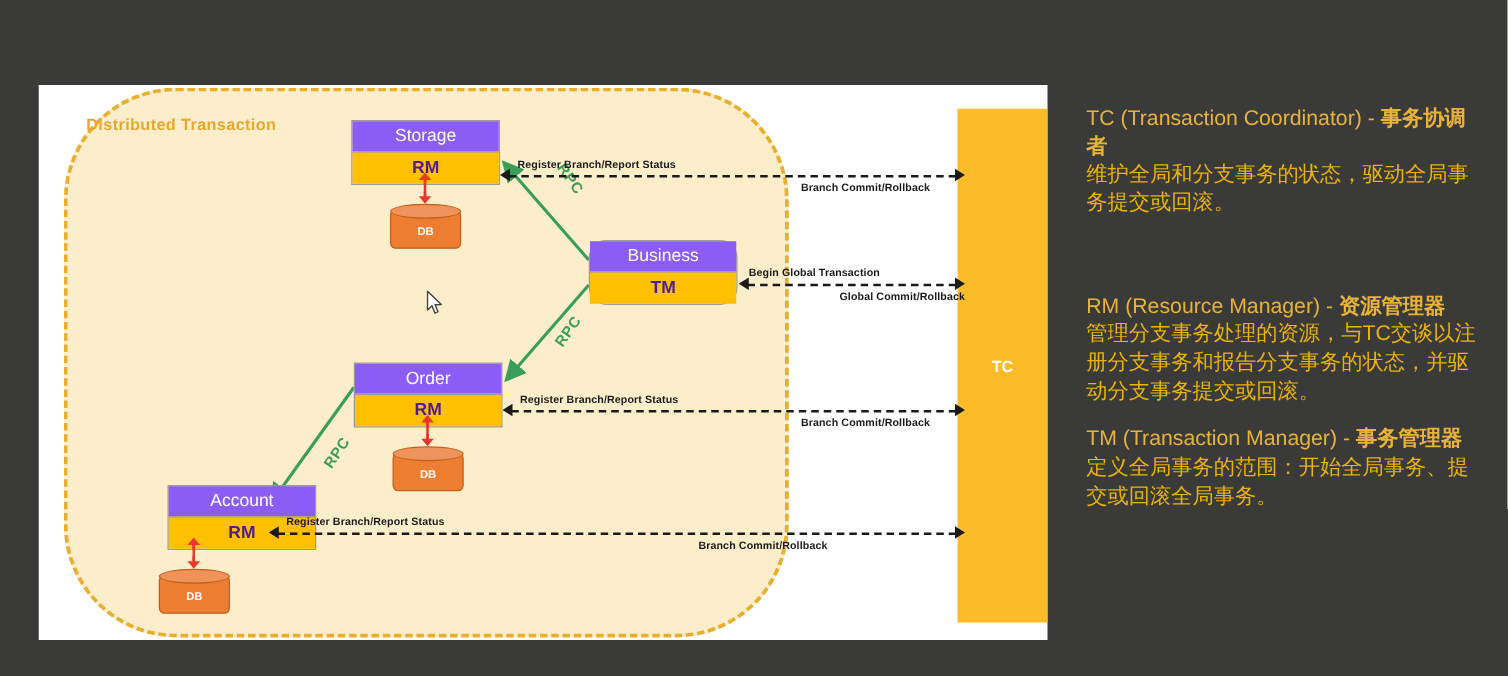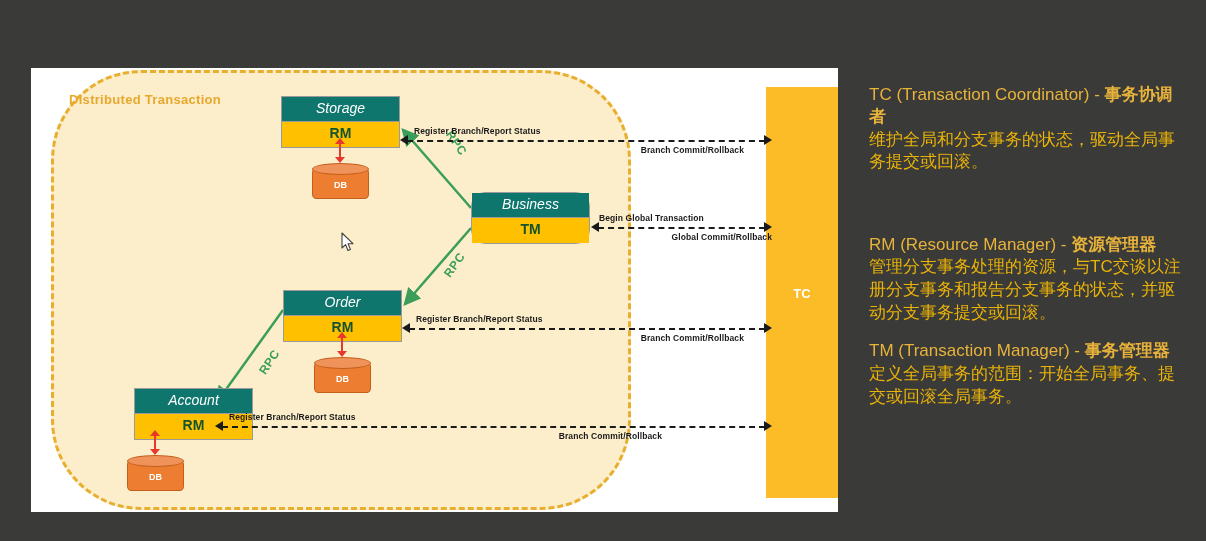--- a/index.html
+++ b/index.html
@@ -32,26 +32,26 @@
     position:absolute;
     left:38px; top:24px;
     font-size:13px; font-weight:bold;
     color:#e8a82e;
     letter-spacing:.3px;
   }
 
   
   .svc { position:absolute; width:119px; border:1px solid #9a9a9a; }
   .svc .top {
-    background:#0f766e; color:#ffffff;
+    background:#8b5cf6; color:#ffffff;
     font-size:14px; text-align:center;
-    padding:4px 0 5px; line-height:1.1;font-style:italic;
+    padding:4px 0 5px; line-height:1.1;
   }
   .svc .bot {
-    background:#ffc000; color:#14532d;
+    background:#ffc000; color:#4c1d95;
     font-size:14px; font-weight:bold; text-align:center;
     padding:4px 0 5px; line-height:1.1;
     border-top:1px solid #9a9a9a;
   }
   #svc-storage  { left:250px; top:28px; }
   #svc-business { left:440px; top:124px;border-radius:14px; }
   #svc-order    { left:252px; top:222px; }
   #svc-account  { left:65px;  top:320px;margin-left:38px; }
 
   

